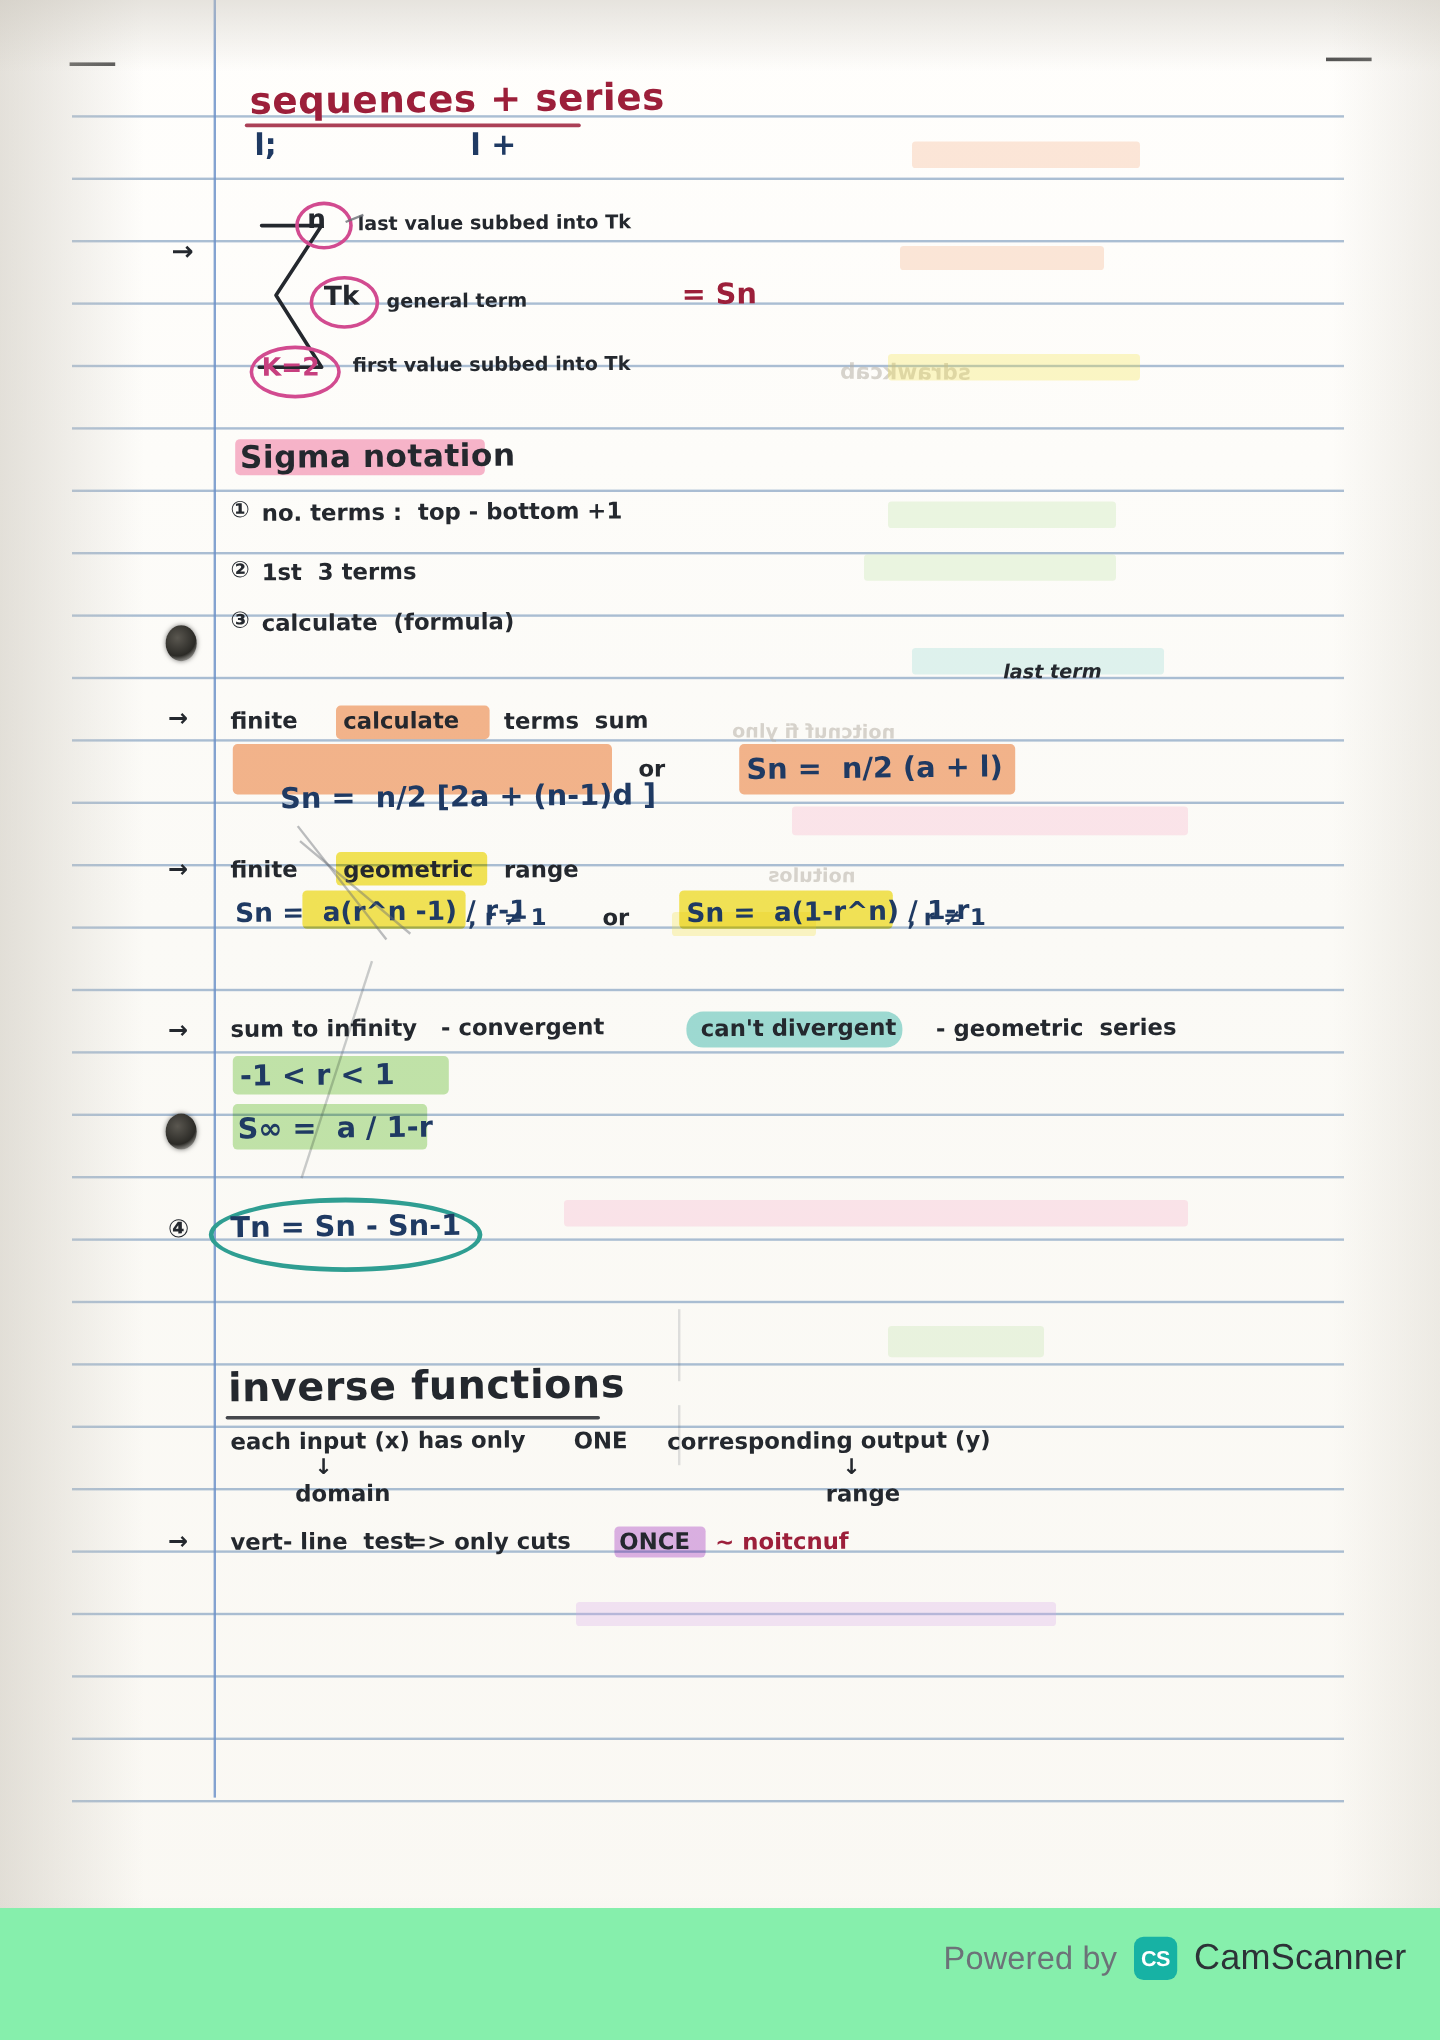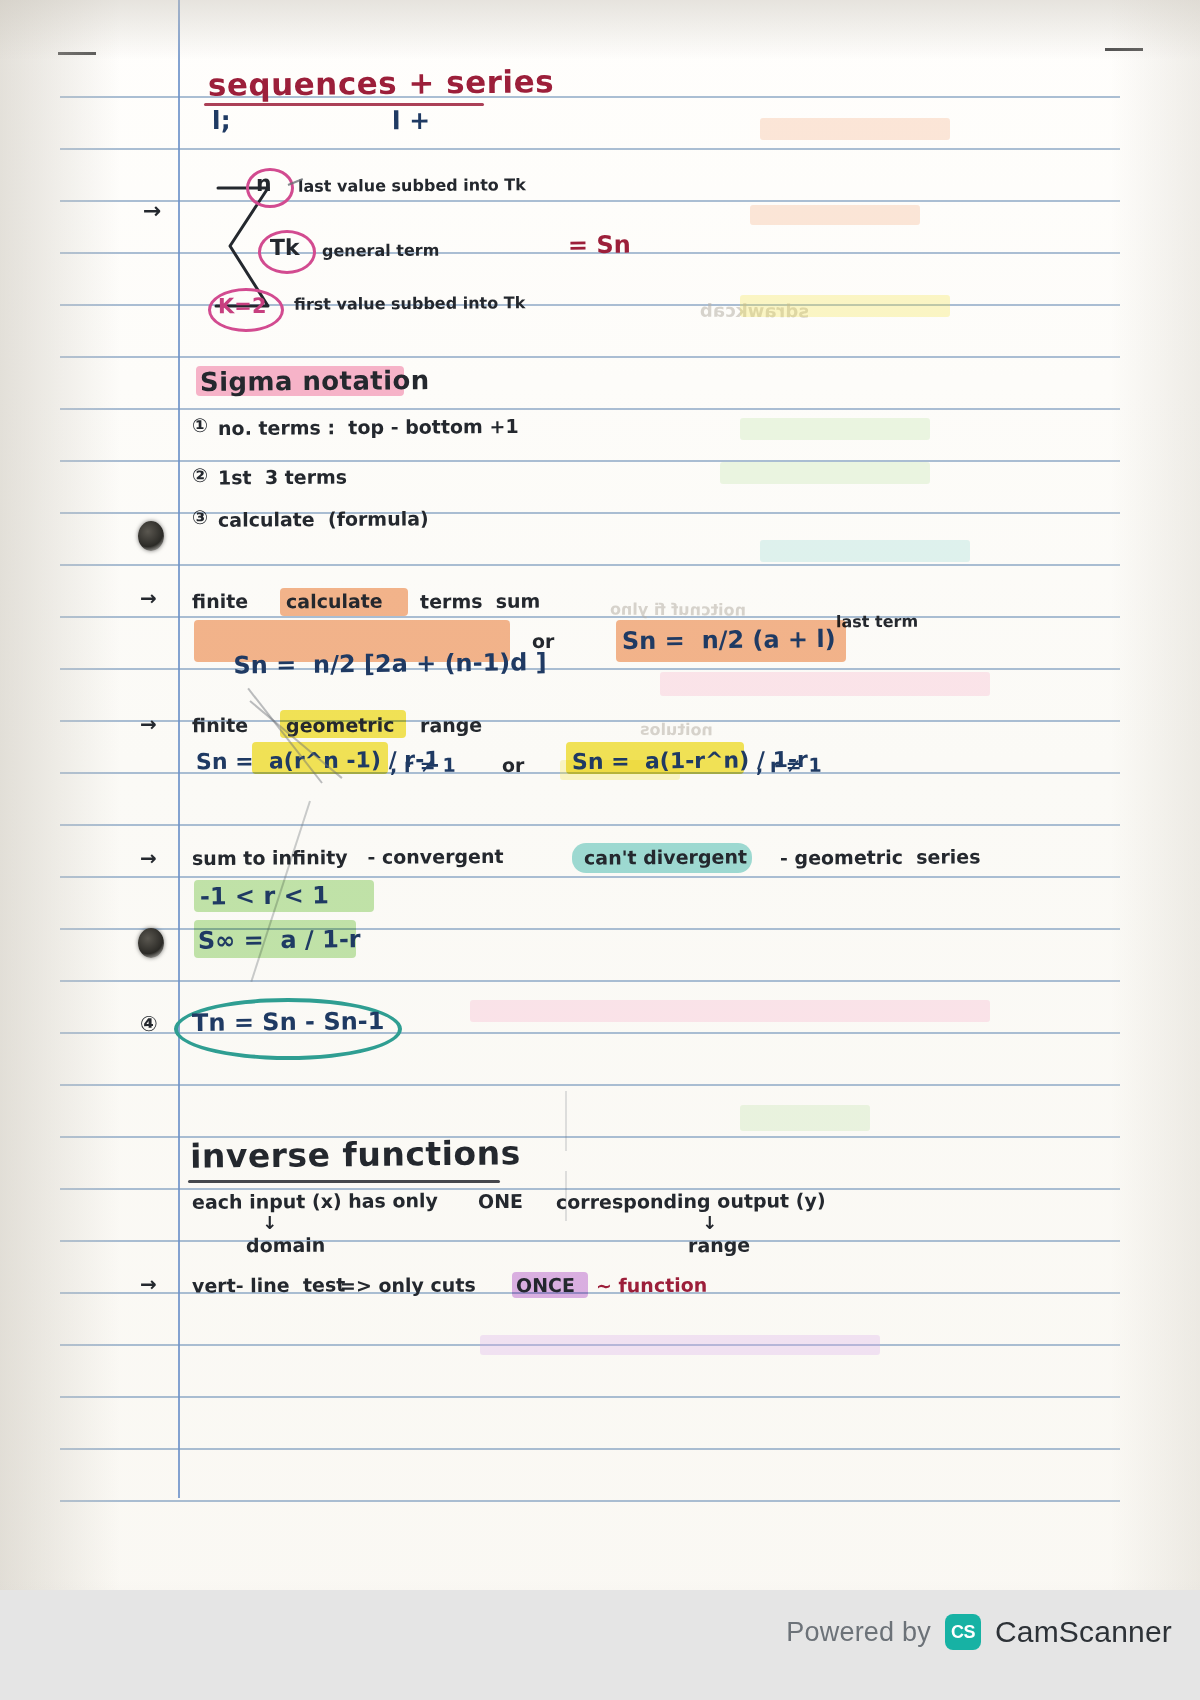--- a/index.html
+++ b/index.html
@@ -181,21 +181,21 @@
     position: absolute;
     opacity: .28;
     border-radius: 3px;
   }
 
   
   #footer {
     position: absolute;
     left: 0; bottom: 0;
     width: 1200px; height: 110px;
-    background: #e5e5e5;
+    background: #86efac;
   }
   #footer-inner {
     position: absolute;
     right: 28px; top: 24px;
     display: flex;
     align-items: center;
     gap: 14px;
   }
   #powered-by {
     font-family: "Liberation Sans", sans-serif;
@@ -320,21 +320,21 @@
   <div class="hw body ink-black" style="left:218px; top:468px;">1st  3 terms</div>
 
   <div class="hw body ink-black" style="left:192px; top:508px;">③</div>
   <div class="hw body ink-black" style="left:218px; top:510px;">calculate  (formula)</div>
 
   <div class="arrow ink-black" style="left:140px; top:586px; font-size:20px;">→</div>
   <div class="hw body ink-black" style="left:192px; top:592px;">finite</div>
   <div class="hl hl-orange" style="left:280px; top:588px; width:128px; height:28px;"></div>
   <div class="hw body ink-black" style="left:286px; top:592px;">calculate</div>
   <div class="hw body ink-black" style="left:420px; top:592px;">terms  sum</div>
-  <div class="hw body-sm ink-black" style="left:836px; top:614px;">last term</div>
+  <div class="hw body-sm ink-black" style="left:836px; top:552px;font-style:italic;">last term</div>
 
   <div class="hl hl-orange" style="left:194px; top:620px; width:316px; height:42px;"></div>
   <div class="hw formula ink-dark" style="left:200px; top:628px;">
     <span>Sn =  n/2 [2a + (n-1)d ]</span>
   </div>
   <div class="hw body ink-black" style="left:532px; top:632px;">or</div>
 
   <div class="hl hl-orange" style="left:616px; top:620px; width:230px; height:42px;"></div>
   <div class="hw formula ink-dark" style="left:622px; top:628px;">Sn =  n/2 (a + l)</div>
 
@@ -384,21 +384,21 @@
   <div class="hw body ink-black" style="left:246px; top:1236px;">domain</div>
 
   <div class="arrow ink-black" style="left:702px; top:1212px; font-size:18px;">↓</div>
   <div class="hw body ink-black" style="left:688px; top:1236px;">range</div>
 
   <div class="arrow ink-black" style="left:140px; top:1272px; font-size:20px;">→</div>
   <div class="hw body ink-black" style="left:192px; top:1276px;">vert- line  test</div>
   <div class="hw body ink-black" style="left:340px; top:1276px;">=&gt; only cuts</div>
   <div class="hl hl-purple" style="left:512px; top:1272px; width:76px; height:26px;"></div>
   <div class="hw body ink-black" style="left:516px; top:1276px;">ONCE</div>
-  <div class="hw body ink-red" style="left:596px; top:1276px;">~ function</div>
+  <div class="hw body ink-red" style="left:596px; top:1276px;">~ noitcnuf</div>
 
   <div class="sline" style="left:566px; top:1090px; width:60px; transform: rotate(90deg); opacity:.2;"></div>
   <div class="sline" style="left:566px; top:1170px; width:50px; transform: rotate(90deg); opacity:.2;"></div>
 
   <div class="paper-shade" id="shade-left"></div>
   <div class="paper-shade" id="shade-top"></div>
   <div class="paper-shade" id="shade-right"></div>
   <div class="paper-shade" id="shade-bottom"></div>
 
   <div id="footer">

